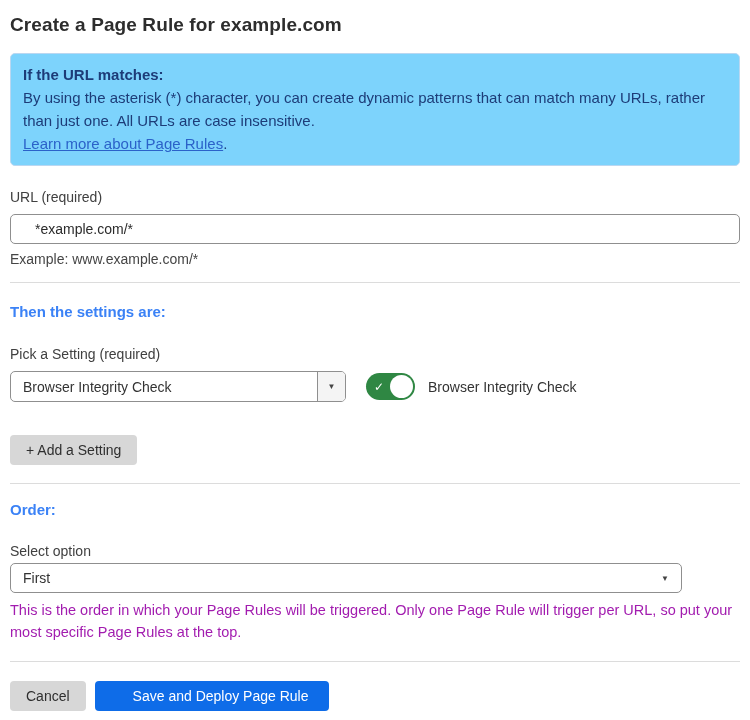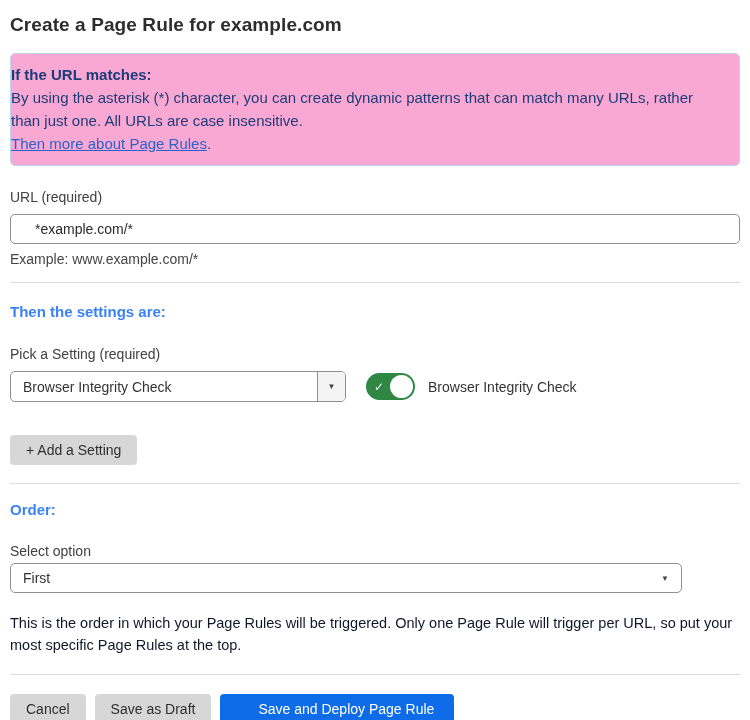--- a/index.html
+++ b/index.html
@@ -15,24 +15,24 @@
     margin-top: 13px;
     font-size: 19px;
     line-height: 23px;
     font-weight: bold;
     color: #2d2d2d;
     letter-spacing: 0.1px;
   }
 
   .info-box {
     margin-top: 17px;
-    background: #f9a8d4;
+    background: #7dd3fc;
     border: 1px solid #bad7f1;
     border-radius: 5px;
-    padding: 9px 16px 10px 0;
+    padding: 9px 16px 10px 12px;
     color: #1d3c78;
     font-size: 15px;
     line-height: 23px;
   }
   .info-box .info-heading { font-weight: bold; }
   .info-box a.info-link {
     color: #2b62c9;
     text-decoration: underline;
     cursor: pointer;
   }
@@ -177,24 +177,24 @@
     align-items: center;
     padding: 0 12px;
     font-size: 14px;
     color: #333;
     cursor: pointer;
   }
   .full-select .select-text { flex: 1; }
   .full-select .select-caret { font-size: 8px; color: #444; }
 
   .order-help {
-    margin-top: 19px;
+    margin-top: 6px;
     font-size: 14.5px;
     line-height: 22px;
-    color: #0f172a;
+    color: #a21caf;
     max-width: 730px;
   }
 
   .footer-actions {
     margin-top: 19px;
     display: flex;
     align-items: center;
   }
   .footer-actions .btn + .btn { margin-left: 9px; }
   .footer-actions .btn-blue { margin-left: 9px; padding-left: 38px; }
@@ -202,21 +202,21 @@
 </head>
 <body>
 
 <div class="page">
 
   <h1 class="page-title">Create a Page Rule for example.com</h1>
 
   <div class="info-box">
     <div class="info-heading">If the URL matches:</div>
     <div class="info-body">By using the asterisk (*) character, you can create dynamic patterns that can match many URLs, rather than just one. All URLs are case insensitive.</div>
-    <div class="info-link-line"><a class="info-link">Then more about Page Rules</a><span class="info-suffix">.</span></div>
+    <div class="info-link-line"><a class="info-link">Learn more about Page Rules</a><span class="info-suffix">.</span></div>
   </div>
 
   <div class="field-label url-label">URL (required)</div>
   <input class="text-input" type="text" value="*example.com/*" style="">
   <div class="field-help">Example: www.example.com/*</div>
 
   <hr class="divider divider-1">
 
   <div class="section-heading">Then the settings are:</div>
 
@@ -248,17 +248,16 @@
     <span class="select-text">First</span>
     <span class="select-caret">▼</span>
   </div>
 
   <div class="order-help">This is the order in which your Page Rules will be triggered. Only one Page Rule will trigger per URL, so put your most specific Page Rules at the top.</div>
 
   <hr class="divider divider-3">
 
   <div class="footer-actions">
     <button class="btn btn-gray">Cancel</button>
-    <button class="btn btn-gray">Save as Draft</button>
     <button class="btn btn-blue">Save and Deploy Page Rule</button>
   </div>
 
 </div>
 
 </body></html>

